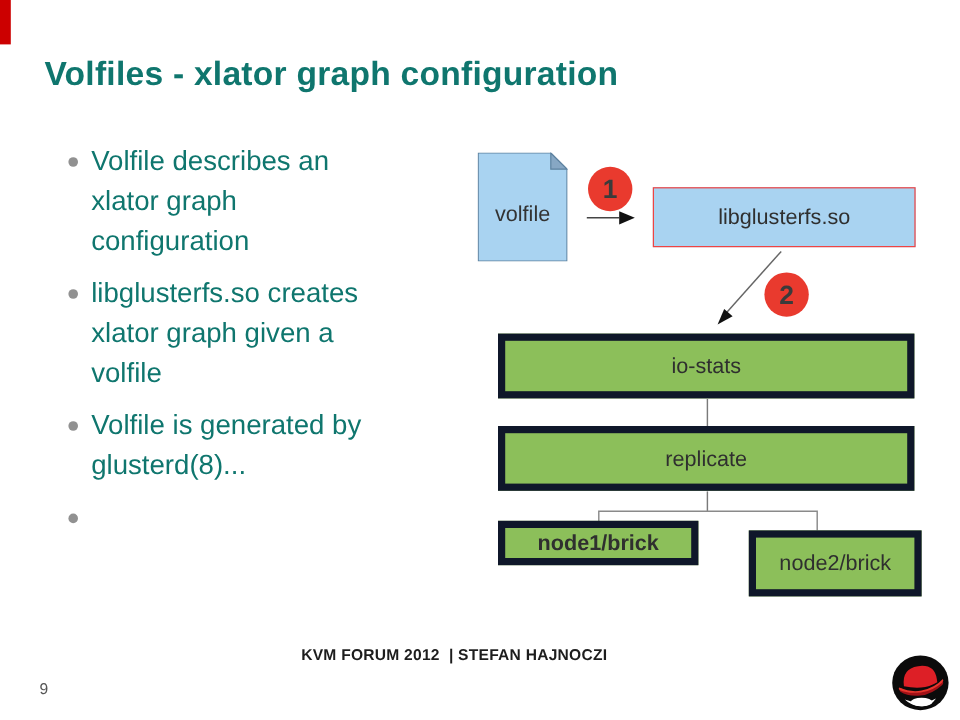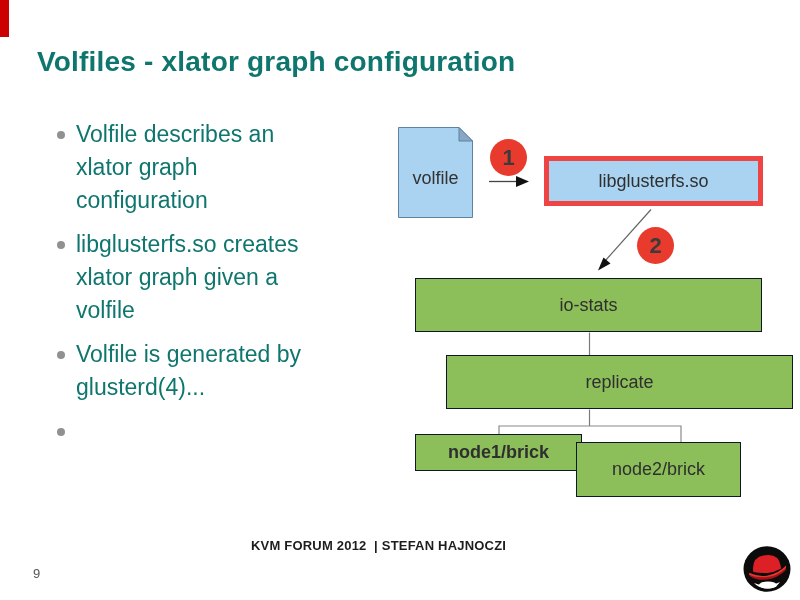--- a/index.html
+++ b/index.html
@@ -16,27 +16,27 @@
   .bullets { position:absolute; left:57px; top:118px; width:310px; list-style:none; }
   .bullets li { display:flex; margin-bottom:11px; }
   .dot { flex:0 0 auto; width:8px; height:8px; border-radius:50%; background:#919191; margin:13px 11px 0 0; }
   .btext { font-size:23px; line-height:33px; color:#0f766e; white-space:pre-line; }
   
   .doc { position:absolute; left:398px; top:127px; width:75px; height:91px; }
   .doc .lbl { position:absolute; left:0; top:41px; width:100%; text-align:center;
               font-size:18px; color:#333; }
   .dbox { position:absolute; display:flex; align-items:center; justify-content:center;
           font-size:18px; color:#2f2f2f; }
-  .blue  { background:#a9d3f1; border:5px solid #ef4444; }
-  .green { background:#8cbf5a; border:1px solid #0f172a; }
+  .blue  { background:#a9d3f1; border:1px solid #ef4444; }
+  .green { background:#8cbf5a; border:6px solid #0f172a; }
   .box-libglusterfs { left:544px; top:156px; width:219px; height:50px; }
   .box-iostats   { left:415px; top:278px; width:347px; height:54px; }
-  .box-replicate { left:415px; top:355px; width:347px; height:54px;margin-left:31px; }
+  .box-replicate { left:415px; top:355px; width:347px; height:54px; }
   .box-node1     { left:415px; top:434px; width:167px; height:37px;font-weight:bold; }
-  .box-node2     { left:576px; top:442px; width:165px; height:55px; }
+  .box-node2     { left:624px; top:442px; width:144px; height:55px; }
   .badge {
     position:absolute; width:37px; height:37px; border-radius:50%;
     background:#e93a2e; display:flex; align-items:center; justify-content:center;
     font-size:22px; font-weight:bold; color:#3b3b3b;
   }
   .badge-1 { left:490px; top:139px; }
   .badge-2 { left:637px; top:227px; }
   .connectors { position:absolute; left:0; top:0; width:800px; height:600px; pointer-events:none; }
   .footer-page { position:absolute; left:33px; top:566px; font-size:13px; color:#555555; }
   .footer-text { position:absolute; left:251px; top:538px; font-size:13px; font-weight:bold;
@@ -61,21 +61,21 @@
     </li>
     <li>
       <span class="dot"></span>
       <span class="btext">libglusterfs.so creates
 xlator graph given a
 volfile</span>
     </li>
     <li>
       <span class="dot"></span>
       <span class="btext">Volfile is generated by
-glusterd(4)...</span>
+glusterd(8)...</span>
     </li>
     <li>
       <span class="dot"></span>
     </li>
   </ul>
 
   <svg class="connectors" viewBox="0 0 800 600">
 
     <line x1="489" y1="181.5" x2="516" y2="181.5" stroke="#444444" stroke-width="1.3"></line>
     <polygon points="516,176 529,181.5 516,187" fill="#111111"></polygon>

